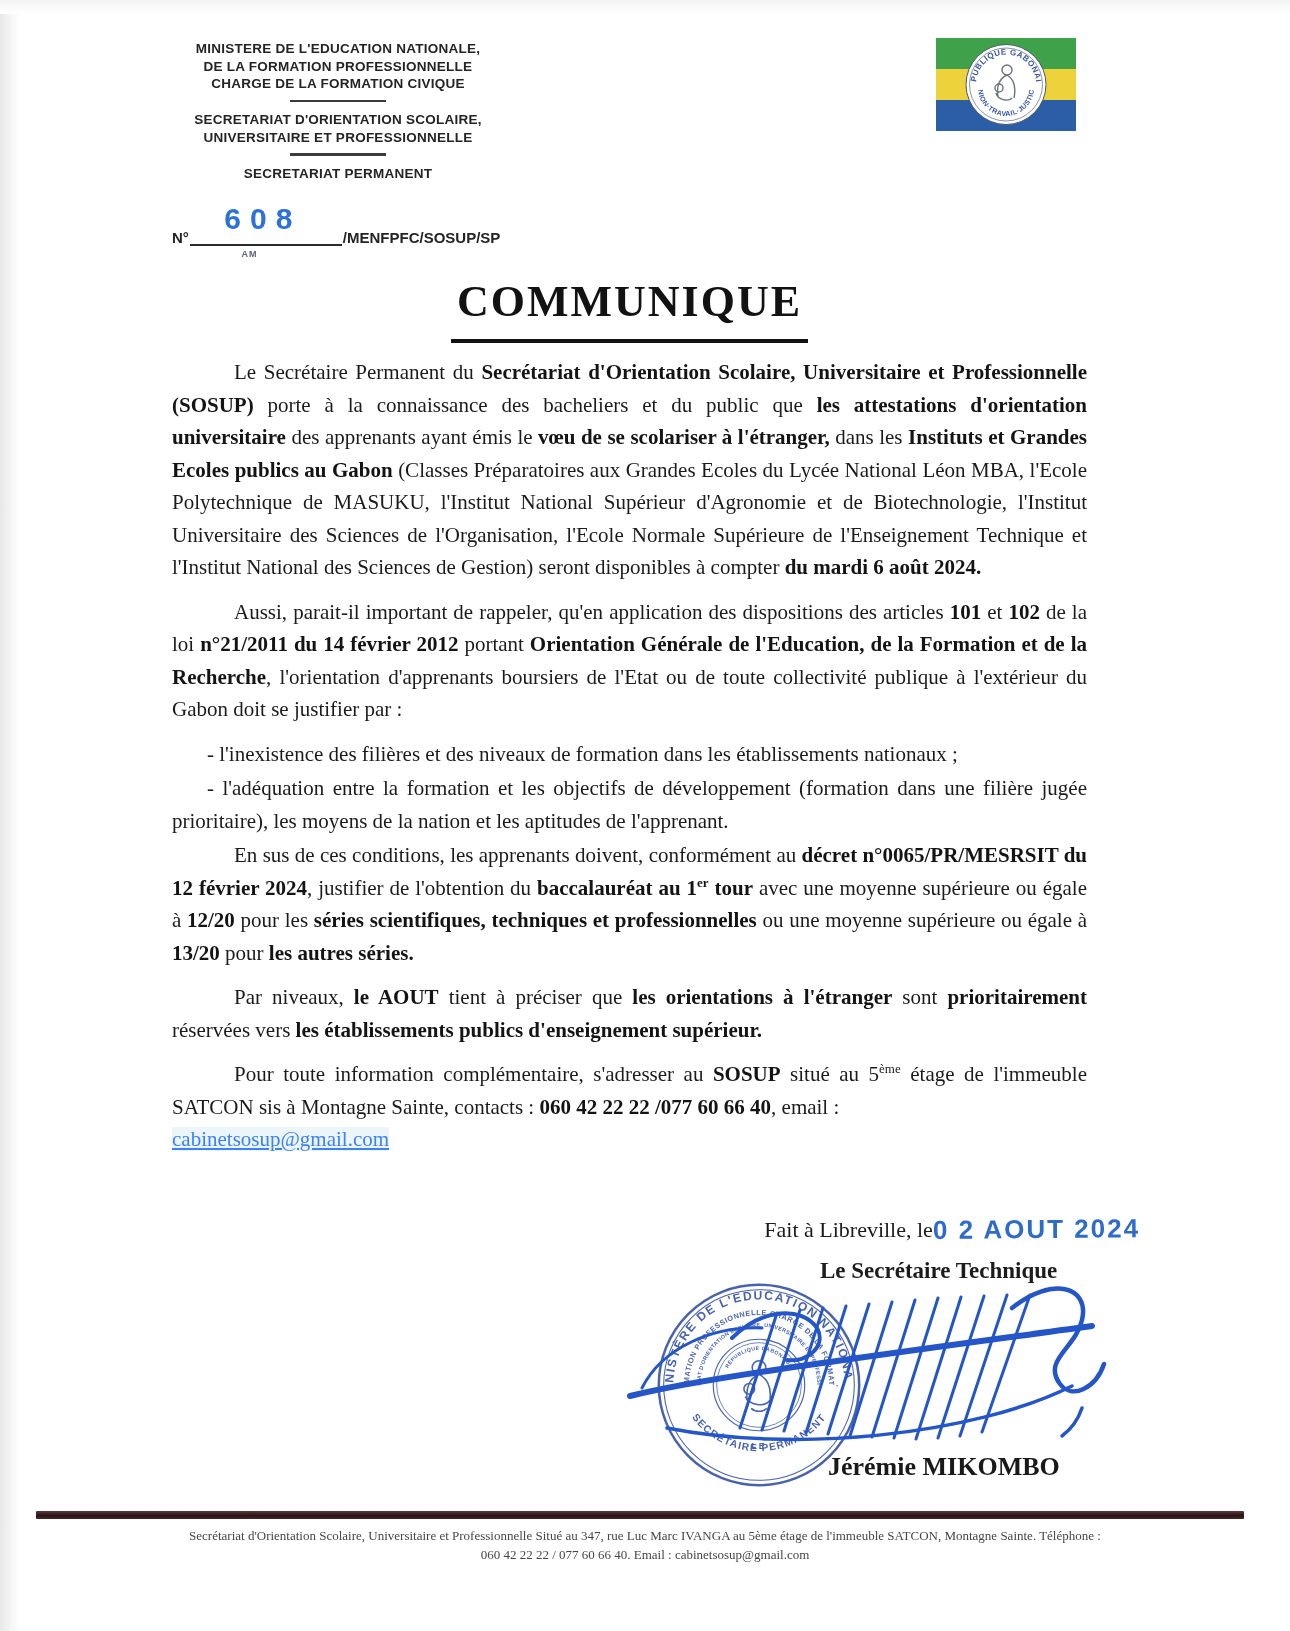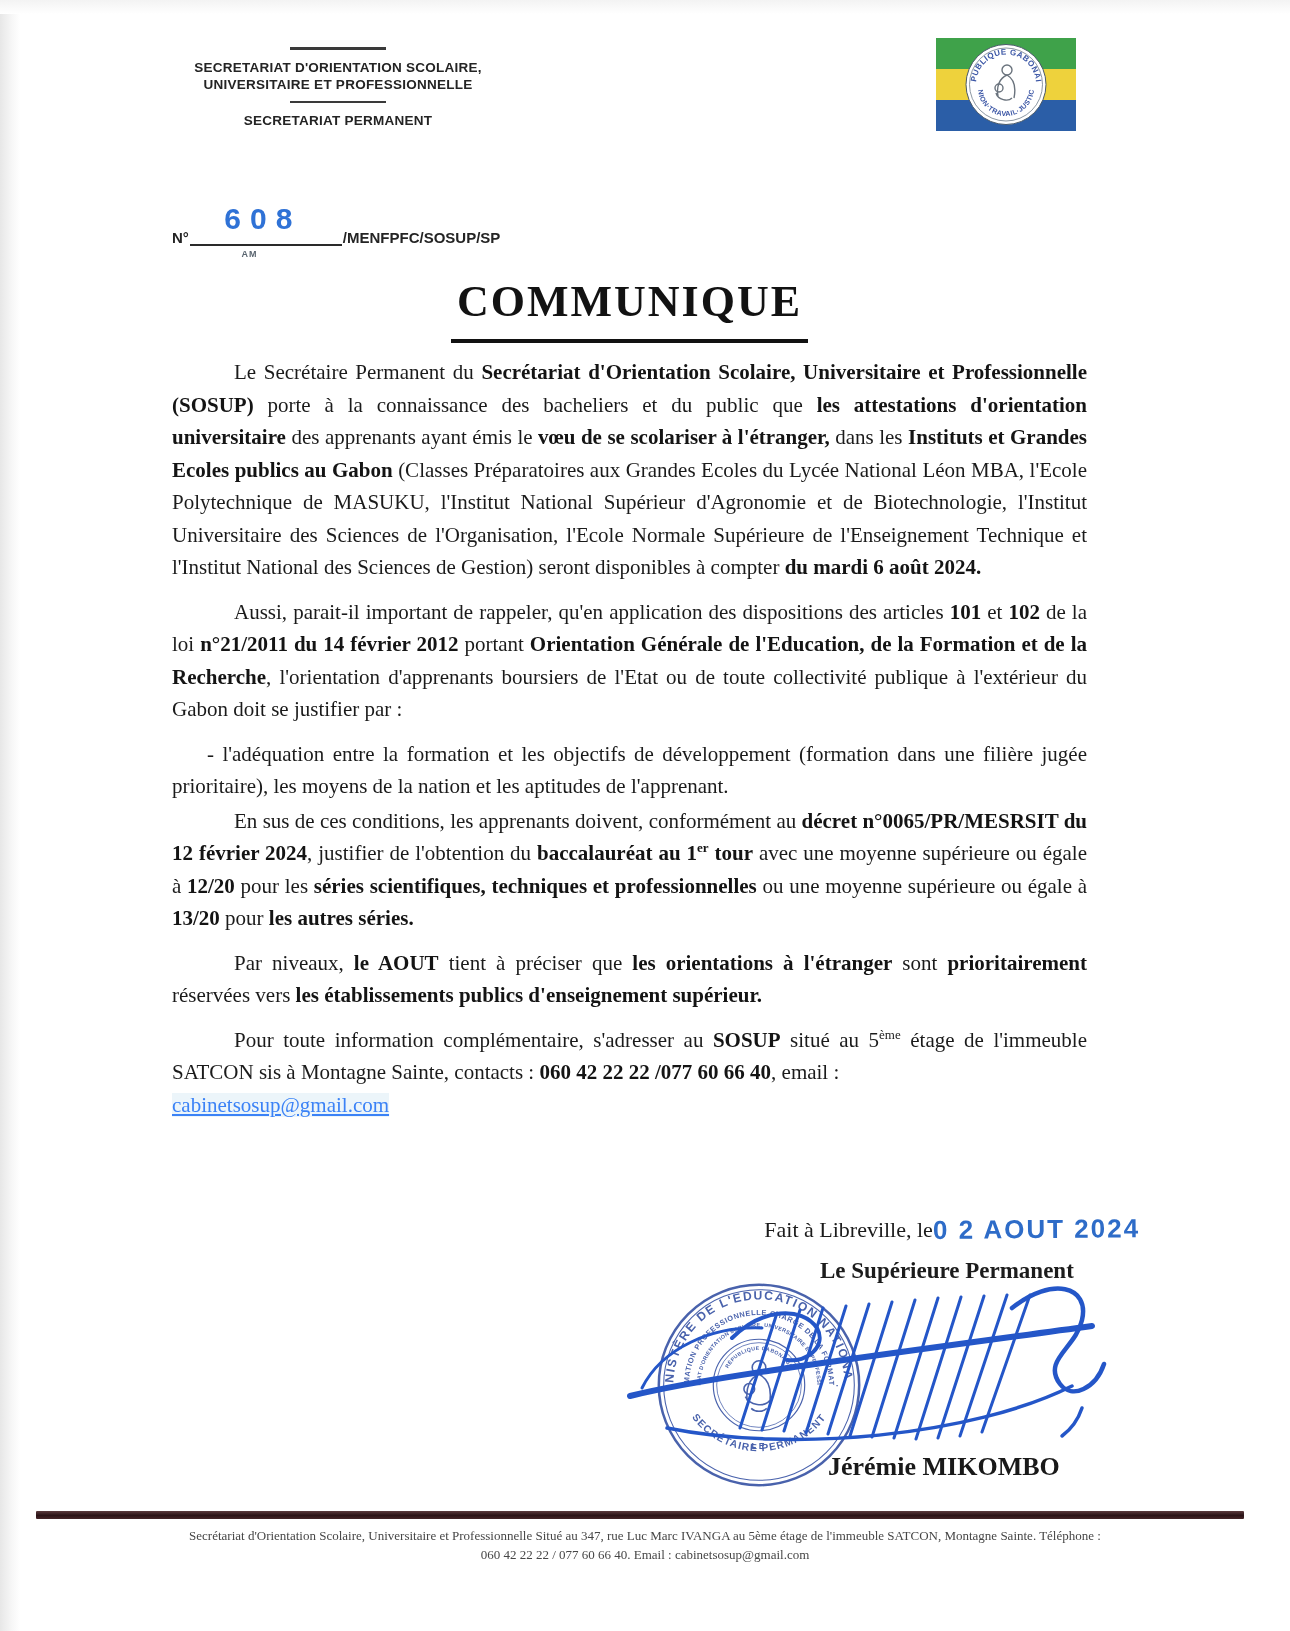--- a/index.html
+++ b/index.html
@@ -71,20 +71,25 @@
     font-size:13px; line-height:19px; color:#464646;}
 </style>
 </head>
 <body>
 
 <div class="page">
   <div class="edge-left"></div>
   <div class="edge-top"></div>
 
   <div class="hdr">
+    <div class="block">
+      <div>MINISTERE DE L'EDUCATION NATIONALE,</div>
+      <div>DE LA FORMATION PROFESSIONNELLE</div>
+      <div>CHARGE DE LA FORMATION CIVIQUE</div>
+    </div>
     <div class="hr-small"></div>
     <div class="block">
       <div>SECRETARIAT D'ORIENTATION SCOLAIRE,</div>
       <div>UNIVERSITAIRE ET PROFESSIONNELLE</div>
     </div>
     <div class="hr-small"></div>
     <div class="sp">SECRETARIAT PERMANENT</div>
   </div>
 
   <svg class="flag" viewBox="0 0 140 93">
@@ -120,20 +125,21 @@
       <span>/MENFPFC/SOSUP/SP</span>
   </div>
 
   <div class="title-wrap">
     <span class="title">COMMUNIQUE</span>
   </div>
 
   <div class="body">
     <p><span>Le Secrétaire Permanent du </span><b>Secrétariat d'Orientation Scolaire, Universitaire et Professionnelle (SOSUP)</b><span> porte à la connaissance des bacheliers et du public que </span><b>les attestations d'orientation universitaire</b><span> des apprenants ayant émis le </span><b>vœu de se scolariser à l'étranger,</b><span> dans les </span><b>Instituts et Grandes Ecoles publics au Gabon</b><span> (Classes Préparatoires aux Grandes Ecoles du Lycée National Léon MBA, l'Ecole Polytechnique de MASUKU, l'Institut National Supérieur d'Agronomie et de Biotechnologie, l'Institut Universitaire des Sciences de l'Organisation, l'Ecole Normale Supérieure de l'Enseignement Technique et l'Institut National des Sciences de Gestion)  seront disponibles à compter </span><b>du mardi 6 août 2024.</b></p>
     <p><span>Aussi, parait-il important de rappeler, qu'en application des dispositions des articles </span><b>101</b><span> et </span><b>102</b><span> de la loi </span><b>n°21/2011 du 14 février 2012</b><span> portant </span><b>Orientation Générale de l'Education, de la Formation et de la Recherche</b><span>, l'orientation d'apprenants boursiers de l'Etat ou de toute collectivité publique à l'extérieur du Gabon doit se justifier par :</span></p>
+    <p class="bullet">- l'inexistence des filières et des niveaux de formation dans les établissements nationaux ;</p>
     <p class="bullet">- l'adéquation entre la formation et les objectifs de développement (formation dans une filière jugée prioritaire), les moyens de la nation et les aptitudes de l'apprenant.</p>
     <p><span>En sus de ces conditions, les apprenants doivent, conformément au </span><b>décret n°0065/PR/MESRSIT du 12 février 2024</b><span>, justifier de l'obtention du </span><b>baccalauréat au 1</b><b><sup>er</sup></b><b> tour</b><span> avec une moyenne supérieure ou égale à </span><b>12/20</b><span> pour les </span><b>séries scientifiques, techniques et professionnelles</b><span> ou une moyenne supérieure ou égale à </span><b>13/20</b><span> pour </span><b>les autres séries.</b></p>
     <p><span>Par niveaux, </span><b>le AOUT</b><span> tient à préciser que </span><b>les orientations à l'étranger</b><span> sont </span><b>prioritairement</b><span> réservées vers </span><b>les établissements publics d'enseignement supérieur.</b></p>
     <p><span><span>Pour toute information complémentaire, s'adresser au </span><b>SOSUP</b><span> situé au 5</span><span><sup>ème</sup></span><span> étage de l'immeuble SATCON sis à Montagne Sainte, contacts : </span><b>060 42 22 22 /077 60 66 40</b><span>, email : </span></span><br>
       <a class="email-link">cabinetsosup@gmail.com</a>
     </p>
   </div>
 
   <div class="dateline">
     <span class="date-label">Fait à Libreville, le</span>
@@ -188,21 +194,21 @@
       <path d="M 18,128 C 90,110 230,92 480,58" stroke-width="6"></path>
       <path d="M 55,160 C 180,185 360,168 460,118" stroke-width="3.5"></path>
       <path d="M 120,70 C 150,40 190,38 205,60 C 215,78 195,95 175,92" stroke-width="4"></path>
       <path d="M 165,45 L 128,160 M 188,42 L 150,162 M 211,40 L 172,163 M 234,38 L 194,165 M 257,36 L 216,166 M 280,34 L 238,168 M 303,32 L 260,169 M 326,30 L 282,170 M 349,29 L 304,171 M 372,28 L 326,170 M 395,27 L 348,168 M 418,27 L 370,164" stroke-width="3"></path>
       <path d="M 400,40 C 440,8 478,18 470,52 C 464,80 430,92 448,116 C 460,132 484,120 492,96" stroke-width="4.5"></path>
       <path d="M 470,140 C 466,152 458,162 450,168" stroke-width="3.5"></path>
       <path d="M 30,120 C 50,80 100,58 150,60" stroke-width="3"></path>
     </g>
   </svg>
 
-  <div class="role">Le Supérieure Permanent</div>
+  <div class="role">Le Secrétaire Technique</div>
   <div class="signer">Jérémie MIKOMBO</div>
 
   <div class="foot-rule"></div>
   <div class="foot-text">
     <div>Secrétariat d'Orientation Scolaire, Universitaire et Professionnelle Situé au 347, rue Luc Marc IVANGA au 5ème étage de l'immeuble SATCON, Montagne Sainte. Téléphone :</div>
     <div>060 42 22 22 / 077 60 66 40. Email : cabinetsosup@gmail.com</div>
   </div>
 </div>
 
 </body></html>

